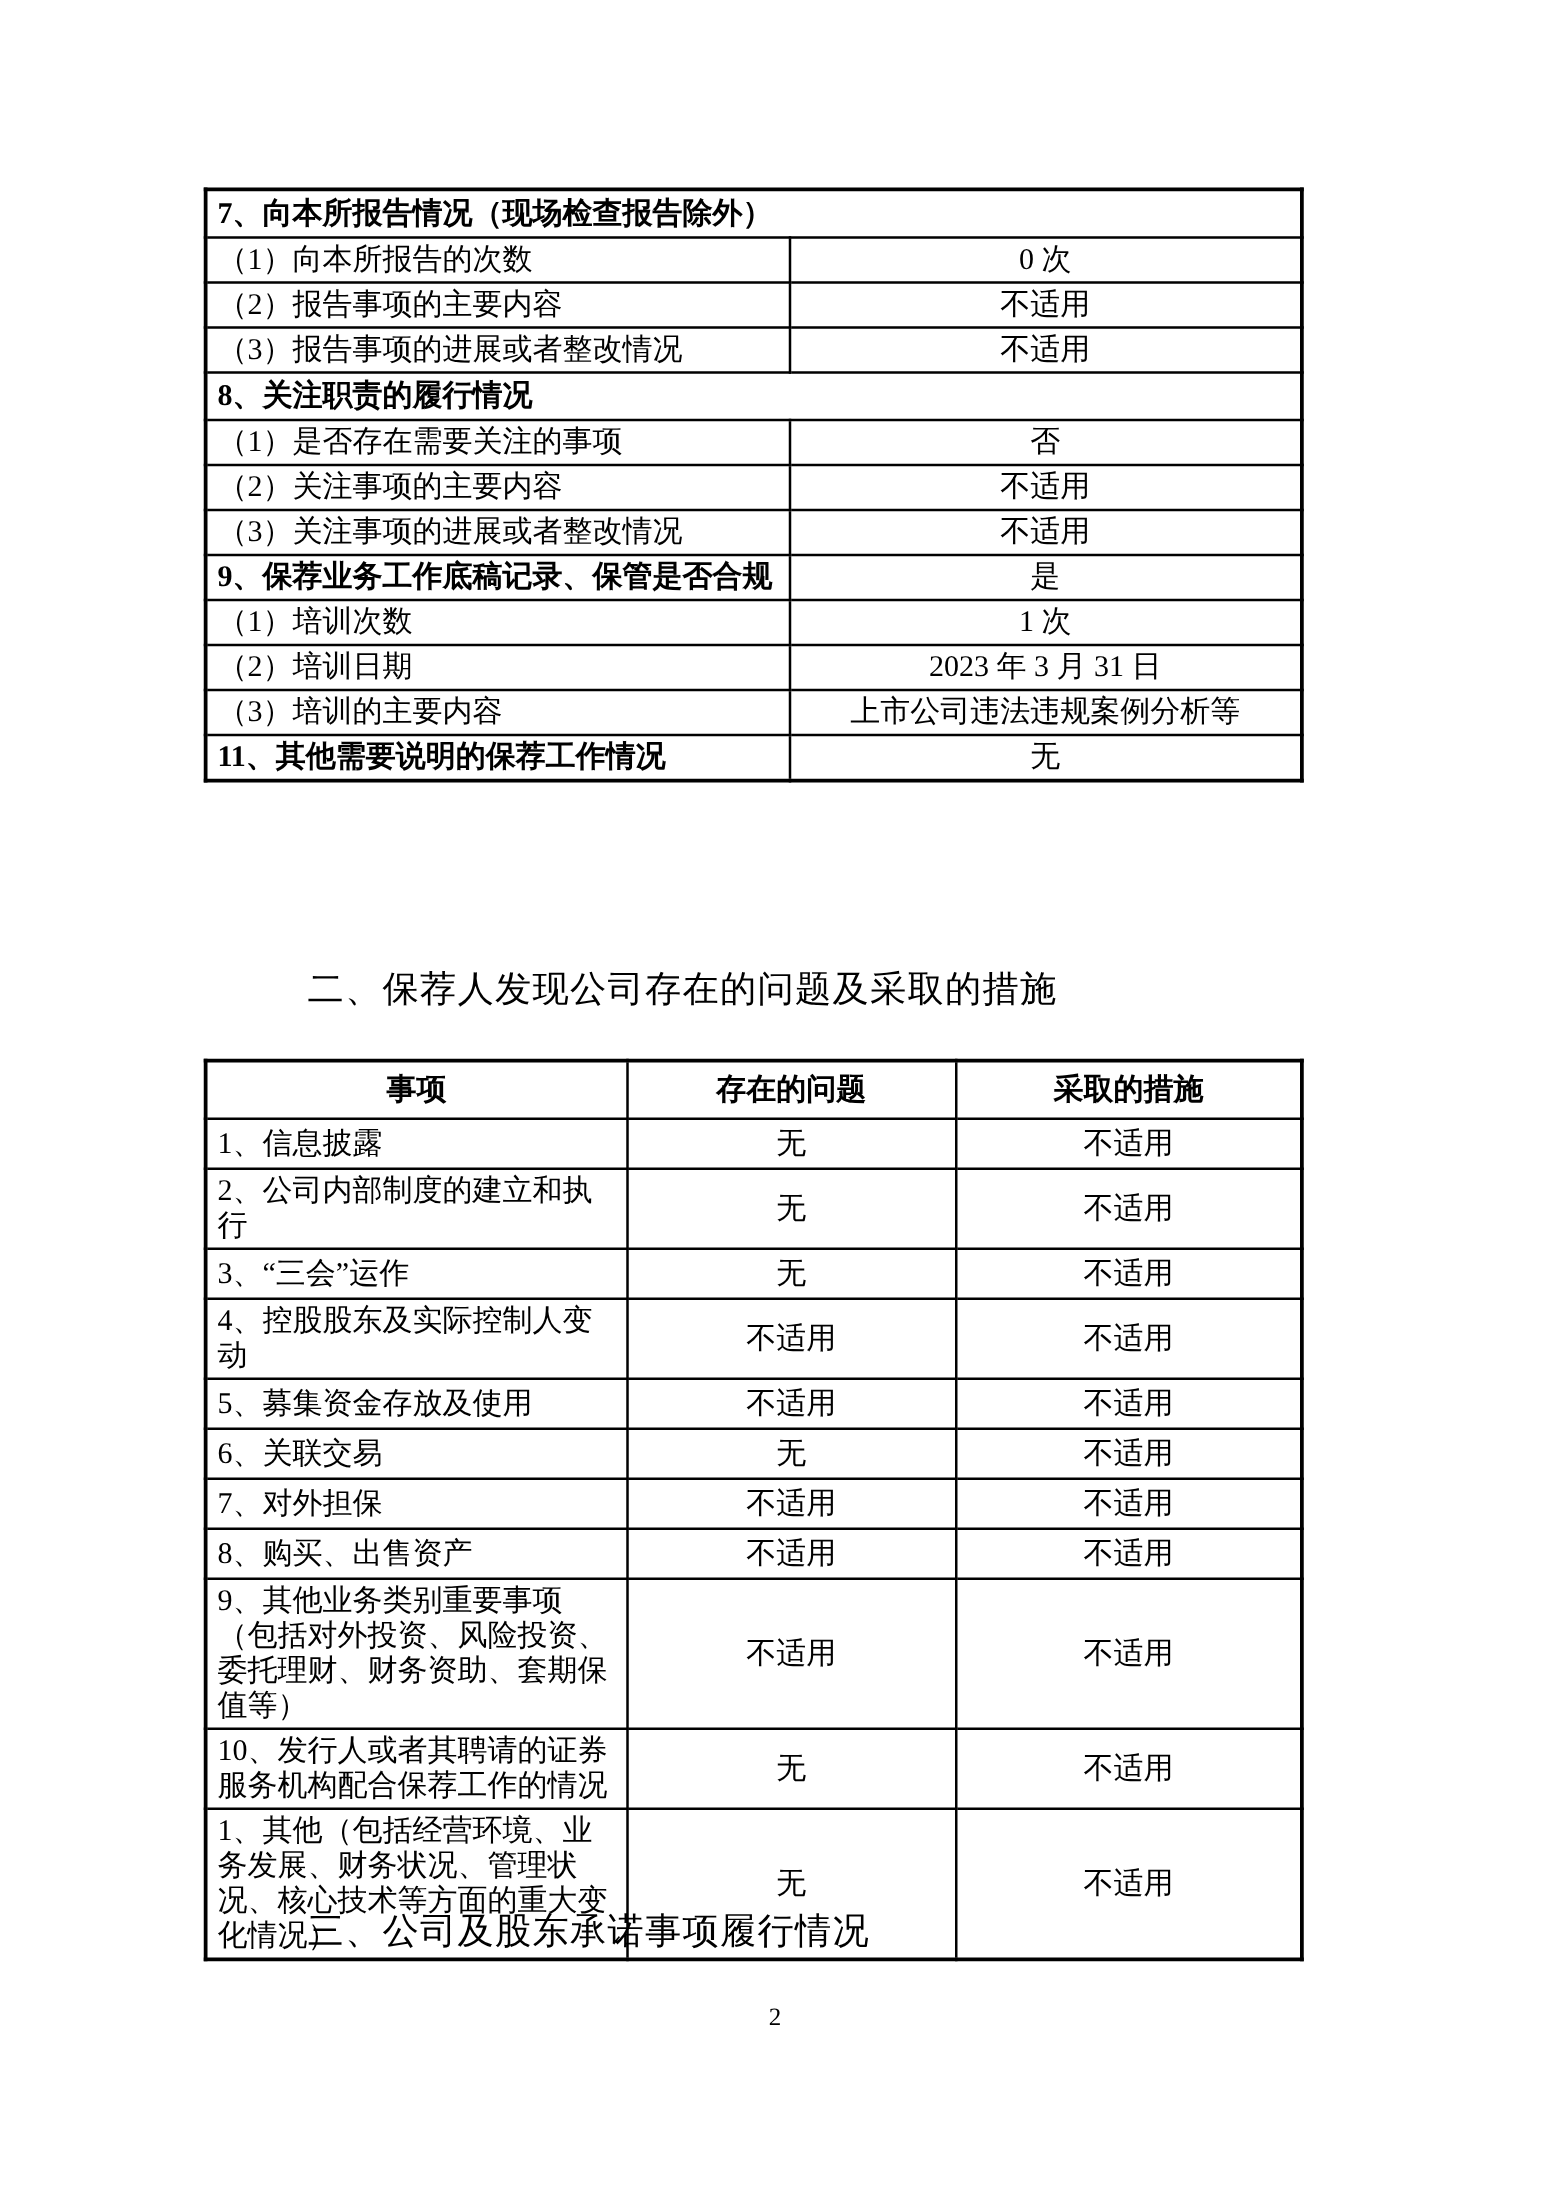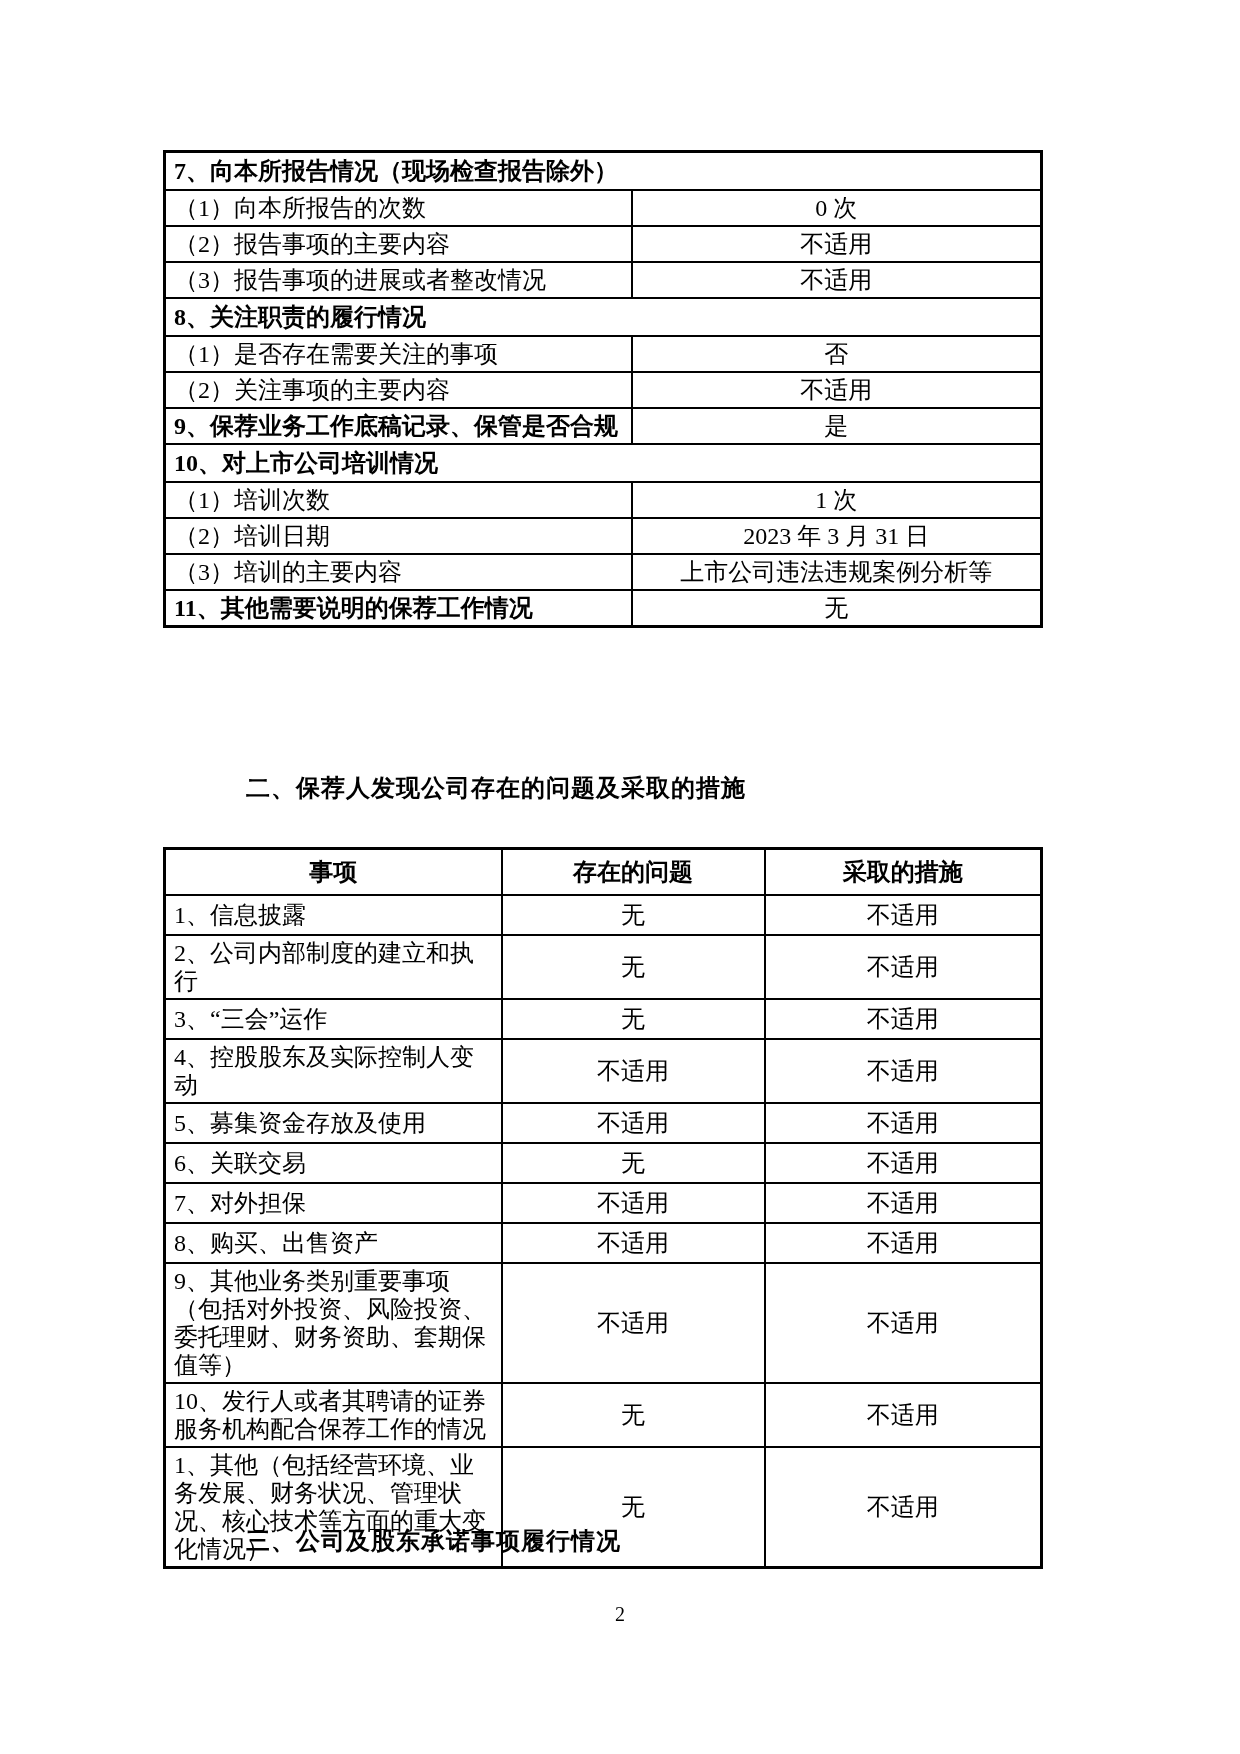--- a/index.html
+++ b/index.html
@@ -37,22 +37,22 @@
 
   #table2 { left: 163px; top: 847px; width: 877px; }
   #table2 th { font-weight: bold; text-align: center; height: 38px; }
   #table2 tr.r { height: 40px; border-radius: 10px; }
   #table2 td.item    { text-align: left; }
   #table2 td.problem, #table2 td.measure { text-align: center; }
 
   .sec-heading {
     position: absolute;
     left: 246px;
-    font-size: 24px;
-    font-weight: bold;
+    font-size: 29px;
+    font-weight: normal;
     letter-spacing: 1px;
     white-space: nowrap;
   }
   #heading-2 { top: 772px; }
   #heading-3 { top: 1525px; }
 
   .page-number {
     position: absolute;
     top: 1603px;
     left: 0;
@@ -92,25 +92,26 @@
       </tr>
       <tr class="item">
         <td class="label">（1）是否存在需要关注的事项</td>
         <td class="value">否</td>
       </tr>
       <tr class="item">
         <td class="label">（2）关注事项的主要内容</td>
         <td class="value">不适用</td>
       </tr>
       <tr class="item">
+        <td class="label">（3）关注事项的进展或者整改情况</td>
+        <td class="value">不适用</td>
+      </tr>
+      <tr class="item">
         <td class="label bold">9、保荐业务工作底稿记录、保管是否合规</td>
         <td class="value">是</td>
-      </tr>
-      <tr class="sec">
-        <td colspan="2" class="sec-label">10、对上市公司培训情况</td>
       </tr>
       <tr class="item">
         <td class="label">（1）培训次数</td>
         <td class="value">1 次</td>
       </tr>
       <tr class="item">
         <td class="label">（2）培训日期</td>
         <td class="value">2023 年 3 月 31 日</td>
       </tr>
       <tr class="item">

